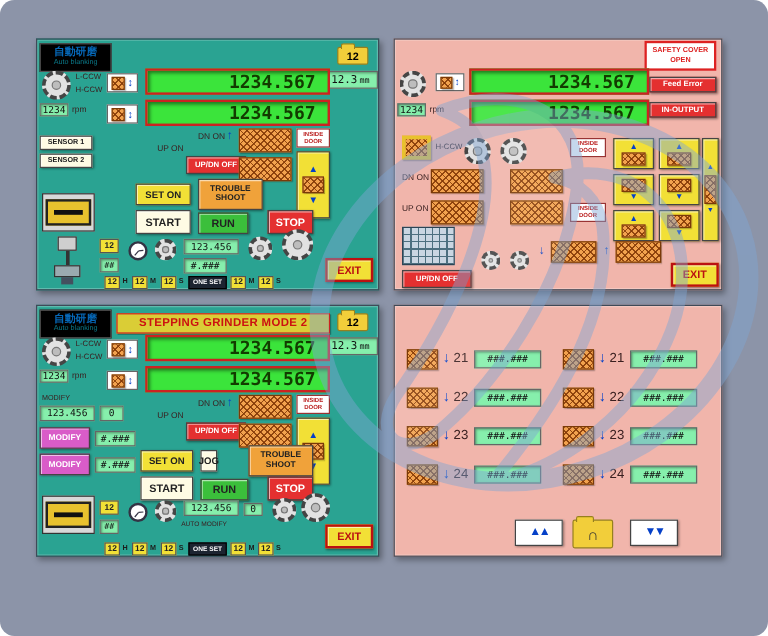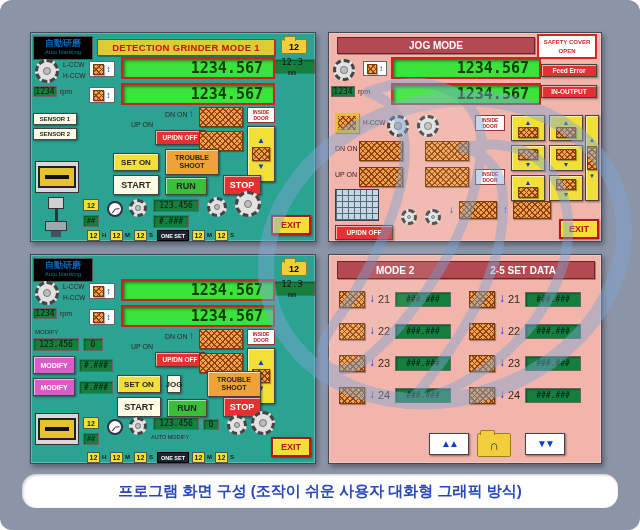--- a/index.html
+++ b/index.html
@@ -10,23 +10,23 @@
          box-shadow:2px 3px 5px rgba(0,0,0,.35), inset 0 0 0 1px rgba(255,255,255,.25);}
   .teal{background:#2AA392;}
   .pink{background:#F1B5AB;}
   .title-yellow{background:#DACD36;border:1px solid #C22;color:#C11;font-weight:bold;font-size:9.5px;
          display:flex;align-items:center;justify-content:center;letter-spacing:.3px;box-shadow:1px 1px 0 rgba(0,0,0,.3);}
   .title-red{background:#B34A52;border:1px solid #6e2228;color:#fff;font-weight:bold;font-size:10px;
          display:flex;align-items:center;box-shadow:1px 1px 0 rgba(0,0,0,.3);}
   .green-disp{background:#3BE43B;border:2px solid #C22;box-shadow:inset 2px 2px 3px rgba(0,0,0,.45);
          color:#123c00;font-family:"DejaVu Sans Mono",monospace;font-weight:bold;font-size:15px;
          display:flex;align-items:center;justify-content:flex-end;padding-right:10px;}
-  .white-disp{background:#15803d;border:1px solid #666;box-shadow:inset 1px 1px 2px rgba(0,0,0,.35);
+  .white-disp{background:#86efac;border:1px solid #666;box-shadow:inset 1px 1px 2px rgba(0,0,0,.35);
          font-size:8px;display:flex;align-items:center;justify-content:center;color:#111;
-         font-family:"DejaVu Sans Mono",monospace;flex-direction:column;}
+         font-family:"DejaVu Sans Mono",monospace;}
   .btn{border:1px solid #444;box-shadow:1px 1px 2px rgba(0,0,0,.45), inset 1px 1px 0 rgba(255,255,255,.6);
          display:flex;align-items:center;justify-content:center;text-align:center;font-weight:bold;color:#222;}
   .btn-yellow{background:#F2E036;}
   .btn-pale{background:#FEFBE4;}
   .btn-green{background:#3BBF3B;}
   .btn-red{background:#E43030;color:#fff;}
   .btn-orange{background:#F0A23A;}
   .btn-magenta{background:#D95CC8;color:#fff;}
   .hatch{background-color:#F2A24E;
          background-image:repeating-linear-gradient(45deg,rgba(130,55,5,.85) 0 1px,transparent 1px 4px),
@@ -62,21 +62,20 @@
 </head>
 <body>
 
 <div class="stage">
 
   <section class="panel teal" style="left:30px;top:32px;width:286px;height:210px;">
     <div class="a tag-white" style="left:2px;top:3px;width:60px;height:24px;text-align:center;">
       <div style="font-size:9px;color:#0668b8;font-weight:bold;line-height:12px;">自動研磨</div>
       <div style="font-size:6px;color:#0a7a8a;line-height:7px;">Auto blanking</div>
     </div>
-    <div class="a title-yellow" style="left:66px;top:6px;width:178px;height:17px;">DETECTION GRINDER MODE 1</div>
     <div class="a folder" style="left:250px;top:6px;width:26px;height:15px;display:flex;align-items:center;justify-content:center;">
       <span style="font-size:9px;font-weight:bold;">12</span>
     </div>
     <div class="a white-disp" style="left:238px;top:26px;width:46px;height:15px;font-size:9px;gap:2px;">
       <span>12.3</span>
       <span style="font-size:7px;">mm</span>
     </div>
     <span class="a gear" style="left:4px;top:26px;width:24px;height:24px;">
         <i></i>
       </span>
@@ -147,21 +146,20 @@
     <span class="a tlet" style="left:118px;top:199px;">S</span>
     <div class="a oneset" style="left:126px;top:197px;width:32px;height:11px;">ONE SET</div>
     <div class="a tbox" style="left:161px;top:197px;width:13px;height:11px;">12</div>
     <span class="a tlet" style="left:176px;top:199px;">M</span>
     <div class="a tbox" style="left:184px;top:197px;width:13px;height:11px;">12</div>
     <span class="a tlet" style="left:199px;top:199px;">S</span>
     <div class="a btn btn-yellow" style="left:240px;top:182px;width:40px;height:20px;font-size:9px;color:#B11;border:2px solid #B11;">EXIT</div>
   </section>
 
   <section class="panel pink" style="left:328px;top:32px;width:274px;height:210px;">
-    <div class="a title-red" style="left:8px;top:4px;width:198px;height:17px;justify-content:center;">JOG MODE</div>
     <div class="a" style="left:208px;top:1px;width:60px;height:25px;background:#fff;border:2px solid #D22;color:#D22;font-weight:bold;font-size:6px;text-align:center;line-height:1.4;display:flex;flex-direction:column;align-items:center;justify-content:center;">
       <span>SAFETY COVER</span>
       <span>OPEN</span>
     </div>
     <div class="a btn btn-red" style="left:212px;top:31px;width:56px;height:13px;font-size:6.5px;">Feed Error</div>
     <div class="a btn btn-red" style="left:212px;top:52px;width:56px;height:13px;font-size:6.5px;">IN-OUTPUT</div>
     <span class="a gear" style="left:4px;top:26px;width:22px;height:22px;">
         <i></i>
       </span>
     <div class="a minidev" style="left:34px;top:28px;width:24px;height:15px;">
@@ -230,20 +228,21 @@
     <span class="a arrow" style="left:174px;top:172px;font-size:10px;">↑</span>
     <div class="a hatch" style="left:184px;top:168px;width:38px;height:18px;"></div>
     <div class="a btn btn-yellow" style="left:230px;top:186px;width:40px;height:20px;font-size:9px;color:#B11;border:2px solid #B11;">EXIT</div>
   </section>
 
   <section class="panel teal" style="left:30px;top:254px;width:286px;height:210px;">
     <div class="a tag-white" style="left:2px;top:3px;width:60px;height:24px;text-align:center;">
       <div style="font-size:9px;color:#0668b8;font-weight:bold;line-height:12px;">自動研磨</div>
       <div style="font-size:6px;color:#0a7a8a;line-height:7px;">Auto blanking</div>
     </div>
+    <div class="a title-yellow" style="left:66px;top:6px;width:178px;height:17px;">STEPPING GRINDER MODE 2</div>
     <div class="a folder" style="left:250px;top:6px;width:26px;height:15px;display:flex;align-items:center;justify-content:center;">
       <span style="font-size:9px;font-weight:bold;">12</span>
     </div>
     <div class="a white-disp" style="left:238px;top:26px;width:46px;height:15px;font-size:9px;gap:2px;">
       <span>12.3</span>
       <span style="font-size:7px;">mm</span>
     </div>
     <span class="a gear" style="left:4px;top:26px;width:24px;height:24px;">
         <i></i>
       </span>
@@ -315,24 +314,20 @@
     <span class="a tlet" style="left:118px;top:199px;">S</span>
     <div class="a oneset" style="left:126px;top:197px;width:32px;height:11px;">ONE SET</div>
     <div class="a tbox" style="left:161px;top:197px;width:13px;height:11px;">12</div>
     <span class="a tlet" style="left:176px;top:199px;">M</span>
     <div class="a tbox" style="left:184px;top:197px;width:13px;height:11px;">12</div>
     <span class="a tlet" style="left:199px;top:199px;">S</span>
     <div class="a btn btn-yellow" style="left:240px;top:182px;width:40px;height:20px;font-size:9px;color:#B11;border:2px solid #B11;">EXIT</div>
   </section>
 
   <section class="panel pink" style="left:328px;top:254px;width:274px;height:210px;">
-    <div class="a title-red" style="left:8px;top:6px;width:258px;height:18px;justify-content:space-around;">
-      <span>MODE 2</span>
-      <span>2-5 SET  DATA</span>
-    </div>
 
     <div class="a" style="left:0;top:34px;width:274px;height:24px;">
       <div class="a hatch" style="left:10px;top:2px;width:26px;height:17px;"></div>
       <span class="a arrow" style="left:40px;top:3px;font-size:12px;">↓</span>
       <span class="a lbl" style="left:49px;top:4px;font-size:11px;">21</span>
       <div class="a white-disp" style="left:66px;top:3px;width:56px;height:15px;">###.###</div>
       <div class="a hatch" style="left:140px;top:2px;width:26px;height:17px;"></div>
       <span class="a arrow" style="left:170px;top:3px;font-size:12px;">↓</span>
       <span class="a lbl" style="left:179px;top:4px;font-size:11px;">21</span>
       <div class="a white-disp" style="left:196px;top:3px;width:56px;height:15px;">###.###</div>
@@ -375,23 +370,20 @@
       <span class="arrow" style="font-size:10px;letter-spacing:-2px;">▲▲</span>
     </div>
     <div class="a folder" style="left:148px;top:178px;width:34px;height:24px;display:flex;align-items:center;justify-content:center;">
       <span style="font-size:13px;font-weight:bold;color:#333;">∩</span>
     </div>
     <div class="a btn" style="left:196px;top:178px;width:40px;height:22px;background:#fff;">
       <span class="arrow" style="font-size:10px;letter-spacing:-2px;">▼▼</span>
     </div>
   </section>
 
-  <div class="a caption" style="left:22px;top:474px;width:596px;height:34px;">
-    <span>프로그램 화면 구성 (조작이 쉬운 사용자 대화형 그래픽 방식)</span>
-  </div>
 
   <svg class="a" style="left:250px;top:30px;width:390px;height:440px;opacity:.45;pointer-events:none;" viewBox="0 0 390 440">
     <g fill="rgba(255,255,255,0.20)" stroke="#7FA6D4" stroke-linecap="round" stroke-linejoin="round">
       <ellipse cx="195" cy="220" rx="182" ry="148" fill="none" stroke-width="16" transform="rotate(-18 195 220)"></ellipse>
       <path stroke-width="10" d="M 118 62 C 178 38 242 60 230 132 C 218 212 162 292 112 332 C 82 352 60 332 80 300 C 122 240 170 150 150 92 C 144 72 128 66 118 62 Z"></path>
       <path stroke-width="10" fill="none" d="M 212 118 C 302 96 344 180 302 262 C 272 322 212 362 160 372 C 202 322 262 240 252 158 C 248 136 234 122 212 118 Z"></path>
     </g>
   </svg>
 
 </div>

